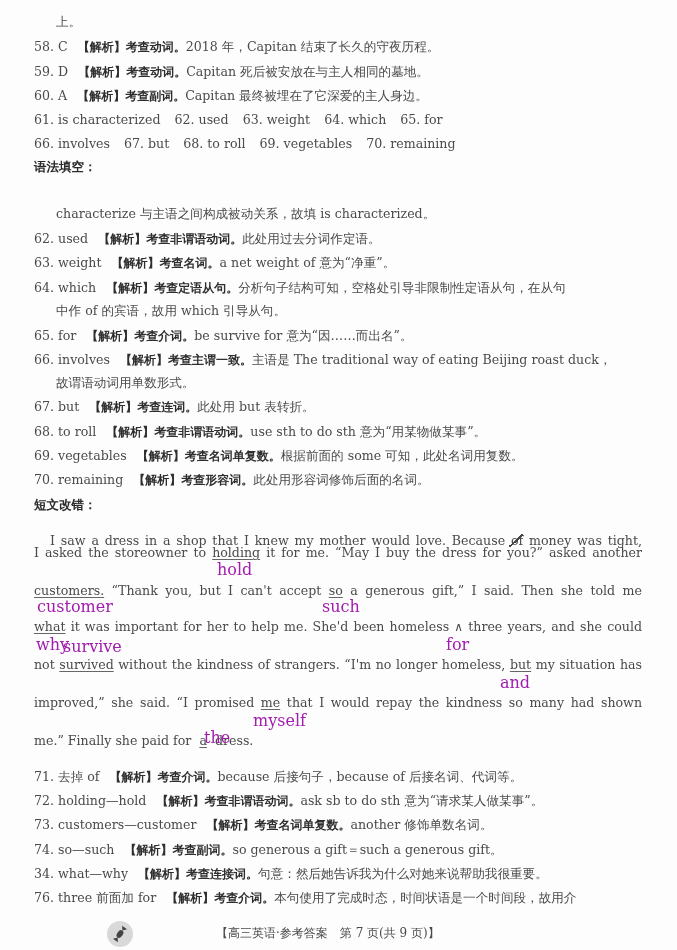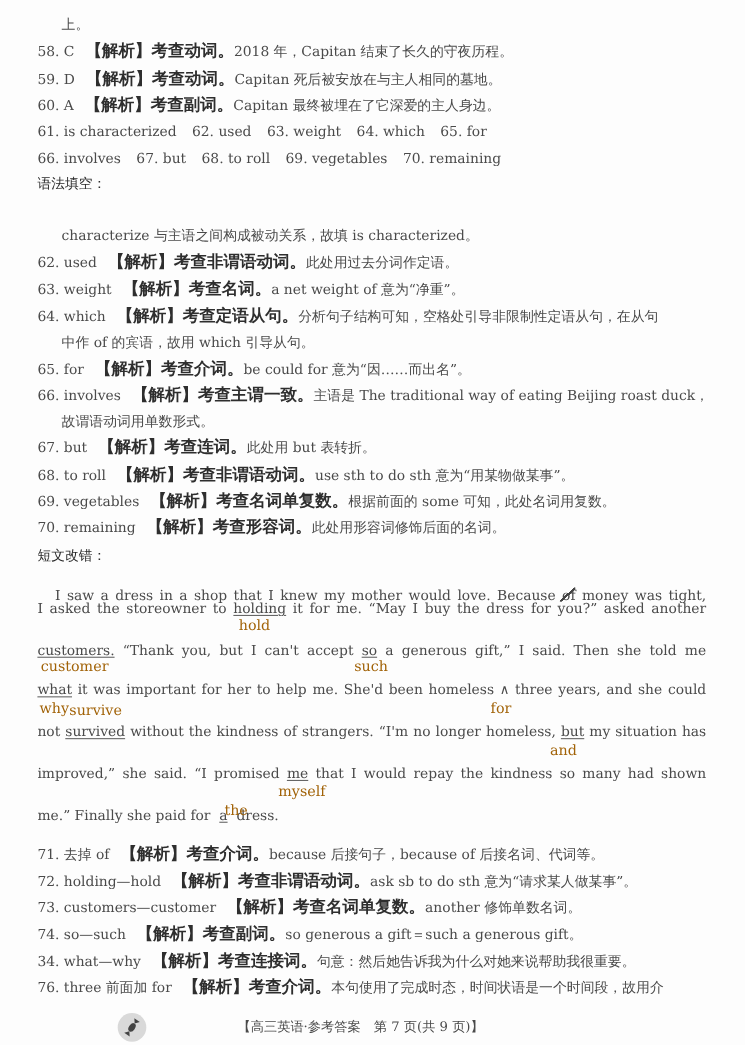--- a/index.html
+++ b/index.html
@@ -1,28 +1,28 @@
 <!DOCTYPE html>
 <html><head>
   <meta charset="utf-8">
   <style>
     html, body { margin: 0; padding: 0; background: #ffffff; }
     body { width: 677px; height: 950px; position: relative; overflow: hidden;
       font-family: "DejaVu Serif", "Liberation Serif", serif; color: #3a3a3a; }
     .page { position: absolute; left: 0; top: 0; width: 677px; height: 950px; background: #fdfdfd; }
     .ln { position: absolute; left: 34px; white-space: nowrap; font-size: 12.6px; line-height: 16px; color: #4a4a4a; }
     .ind { left: 56px; }
-    .b { font-family: Liberation Mono, monospace; font-weight: bold; color: #2e2e2e; font-size: 15px; }
-    .h { font-family: "DejaVu Sans", "Liberation Sans", sans-serif; font-weight: normal; color: #2a2a2a; font-size: 12.5px; }
+    .b { font-family: Liberation Mono, monospace; font-weight: bold; color: #2e2e2e; font-size: 12px; }
+    .h { font-family: "DejaVu Sans", "Liberation Sans", sans-serif; font-weight: bold; color: #2a2a2a; font-size: 12.5px; }
     .sp { display: inline-block; width: 10px; }
     .sp2 { display: inline-block; width: 14px; }
     .essay { position: absolute; left: 34px; width: 608px; font-size: 12.6px; line-height: 16px; color: #4a4a4a; white-space: nowrap; }
     .justify { text-align: justify; text-align-last: justify; }
     .u { text-decoration: underline; text-decoration-color: #666; text-underline-offset: 2px; }
-    .corr { position: absolute; font-size: 13px; line-height: 16px; color: #a16207; white-space: nowrap; }
+    .corr { position: absolute; font-size: 16px; line-height: 16px; color: #a21caf; white-space: nowrap; }
     .strike { position: relative; display: inline-block; }
     .strike::after { content: ""; position: absolute; left: -2px; top: 1px; width: 14px; height: 13px;
       background: linear-gradient(to bottom right, transparent 46%, #444 46%, #444 56%, transparent 56%); }
     .caret { font-family: "DejaVu Sans", sans-serif; font-size: 12px; }
     .footer { position: absolute; top: 925px; left: 0; width: 677px; height: 20px; text-align: right; }
     .footer-text { position: absolute; left: 216px; top: 0; font-size: 12px; line-height: 16px; color: #4a4a4a; white-space: nowrap; }
     .logo { position: absolute; left: 107px; top: -4px; width: 26px; height: 26px; border-radius: 50%; background: #d9d9d9; }
     .logo svg { position: absolute; left: 4px; top: 4px; }
   </style>
 </head>
@@ -60,21 +60,21 @@
   <div class="ln" style="top:255px">
     <span>63. weight</span><span class="sp"></span><span class="b">【解析】考查名词。</span><span>a net weight of 意为“净重”。</span>
   </div>
 
   <div class="ln" style="top:280px">
     <span>64. which</span><span class="sp"></span><span class="b">【解析】考查定语从句。</span><span>分析句子结构可知，空格处引导非限制性定语从句，在从句</span>
   </div>
   <div class="ln ind" style="top:303px">中作 of 的宾语，故用 which 引导从句。</div>
 
   <div class="ln" style="top:328px">
-    <span>65. for</span><span class="sp"></span><span class="b">【解析】考查介词。</span><span>be could for 意为“因……而出名”。</span>
+    <span>65. for</span><span class="sp"></span><span class="b">【解析】考查介词。</span><span>be survive for 意为“因……而出名”。</span>
   </div>
 
   <div class="ln" style="top:352px">
     <span>66. involves</span><span class="sp"></span><span class="b">【解析】考查主谓一致。</span><span>主语是 The traditional way of eating Beijing roast duck，</span>
   </div>
   <div class="ln ind" style="top:375px">故谓语动词用单数形式。</div>
 
   <div class="ln" style="top:399px">
     <span>67. but</span><span class="sp"></span><span class="b">【解析】考查连词。</span><span>此处用 but 表转折。</span>
   </div>

